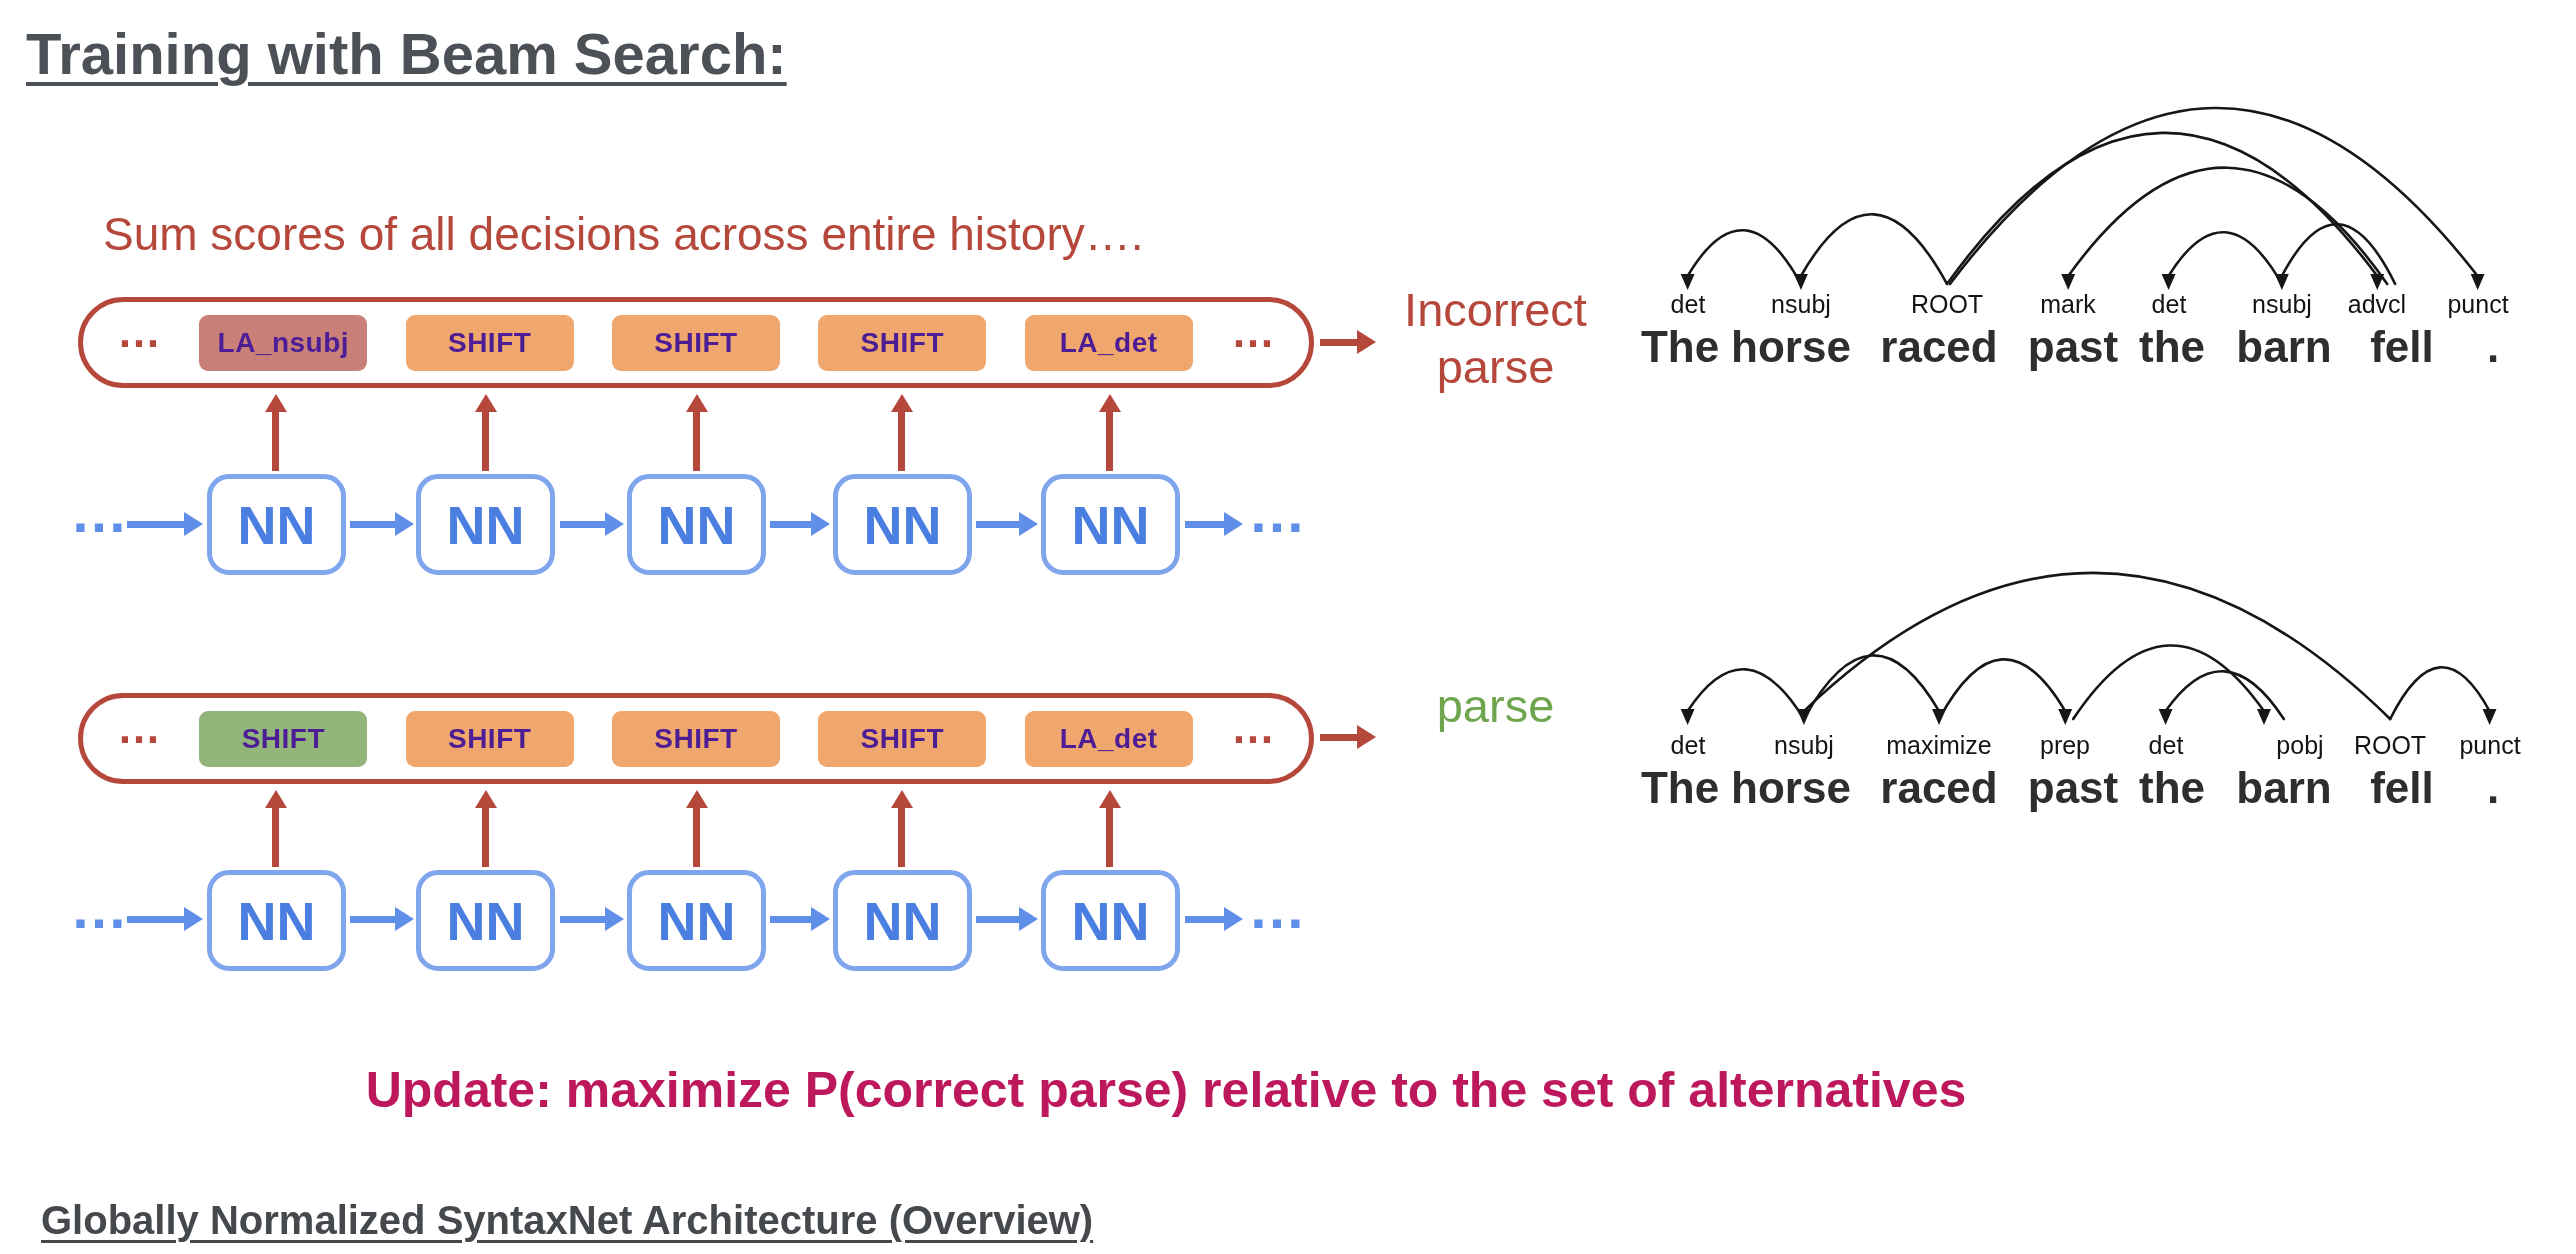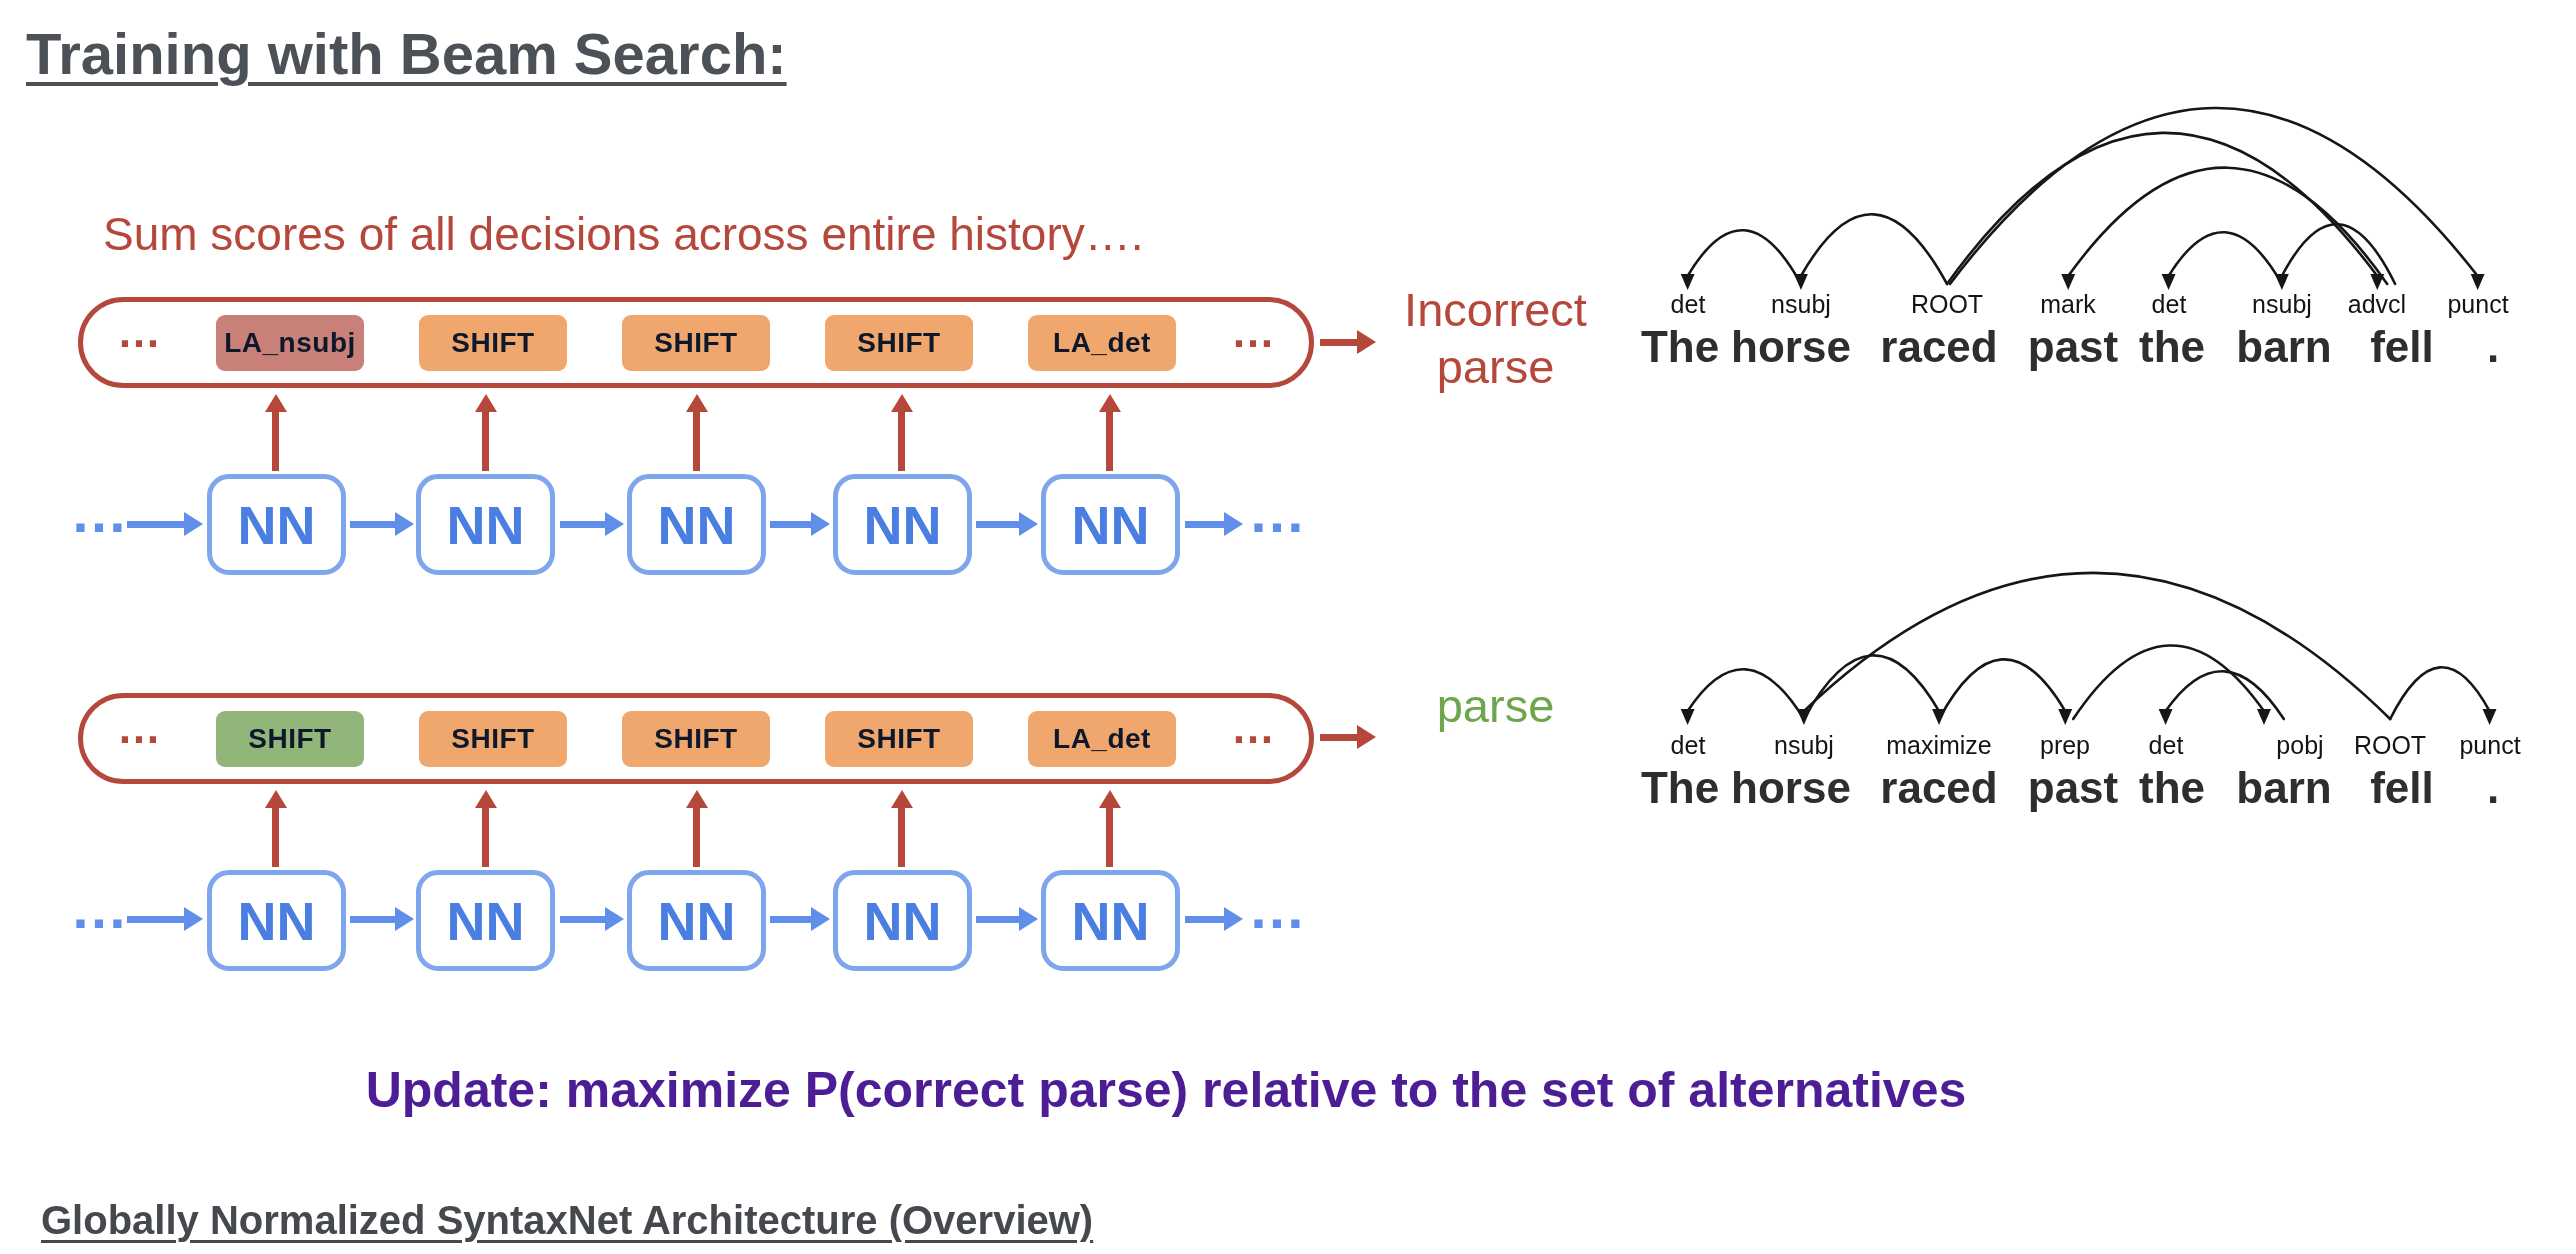--- a/index.html
+++ b/index.html
@@ -18,22 +18,22 @@
   .pill {
     border:5px solid #b5483b; border-radius:52px; background:#ffffff;
     box-sizing:border-box; display:flex; align-items:center;
     justify-content:space-between; padding:0 34px;
   }
   .pill-ellipsis {
     color:#b5483b; font-size:44px; font-weight:bold; line-height:1;
     transform:translateY(-26%);
   }
   .action {
-    width:148px; height:56px; border-radius:9px; display:flex;
-    align-items:center; justify-content:center; color:#0f172a;
+    width:168px; height:56px; border-radius:9px; display:flex;
+    align-items:center; justify-content:center; color:#4c1d95;
     font-weight:bold; font-size:28px; letter-spacing:0.5px;
   }
   .action.orange { background:#f0a76d; }
   .action.salmon { background:#c98078; }
   .action.green  { background:#92b67a; }
 
   .result { font-size:47px; line-height:1.22; text-align:center; }
   .result.red   { color:#b5483b; }
   .result.green { color:#6ea54d; }
 
@@ -63,21 +63,21 @@
 
   .dep-label {
     position:absolute; transform:translateX(-50%); font-size:25px;
     color:#141414; white-space:nowrap;
   }
   .dep-word {
     position:absolute; transform:translateX(-50%); font-size:44px;
     font-weight:bold; color:#2e2e2e; white-space:nowrap;
   }
 
-  .update { width:2332px; text-align:center; font-size:50px; font-weight:bold; color:#4c1d95; }
+  .update { width:2332px; text-align:center; font-size:50px; font-weight:bold; color:#be185d; }
   .footer {
     font-size:40px; font-weight:bold; color:#45494e;
     text-decoration:underline; text-decoration-thickness:3px; text-underline-offset:6px;
   }
 </style>
 </head>
 <body>
 
 <div class="slide">
 

